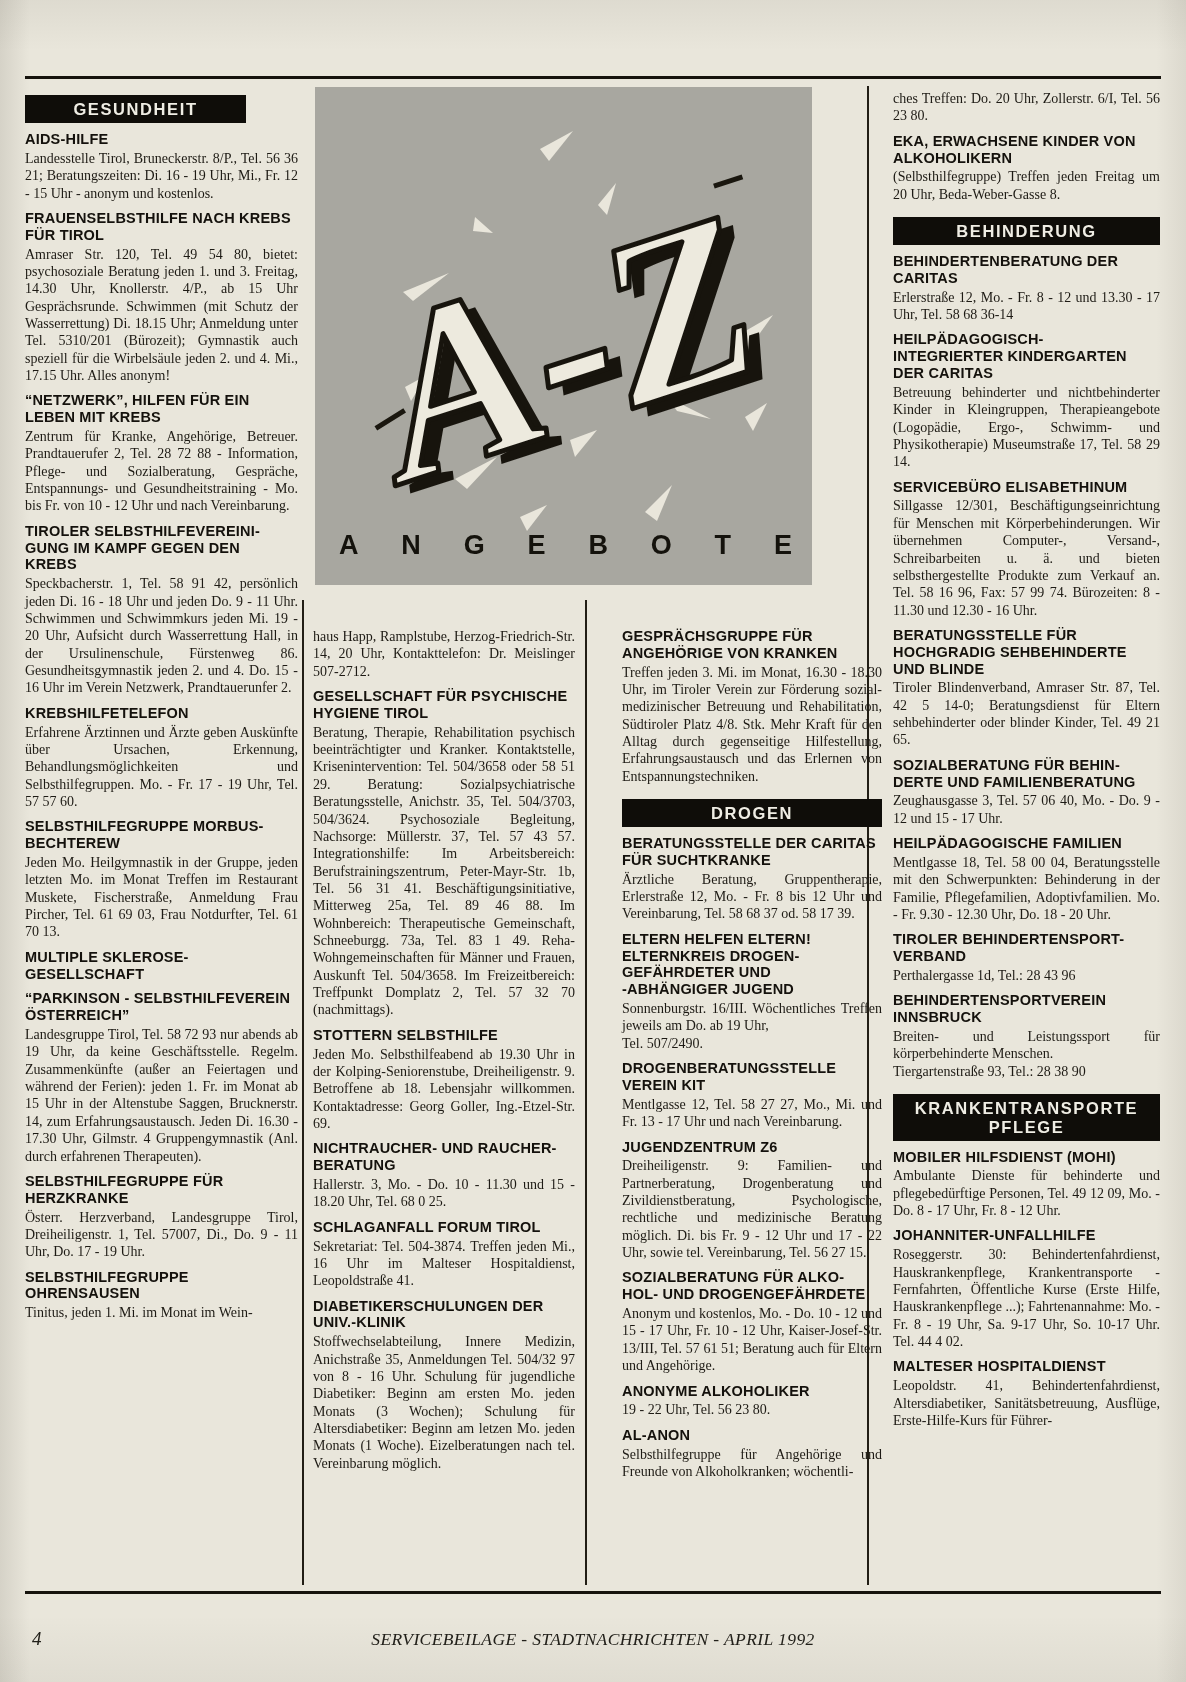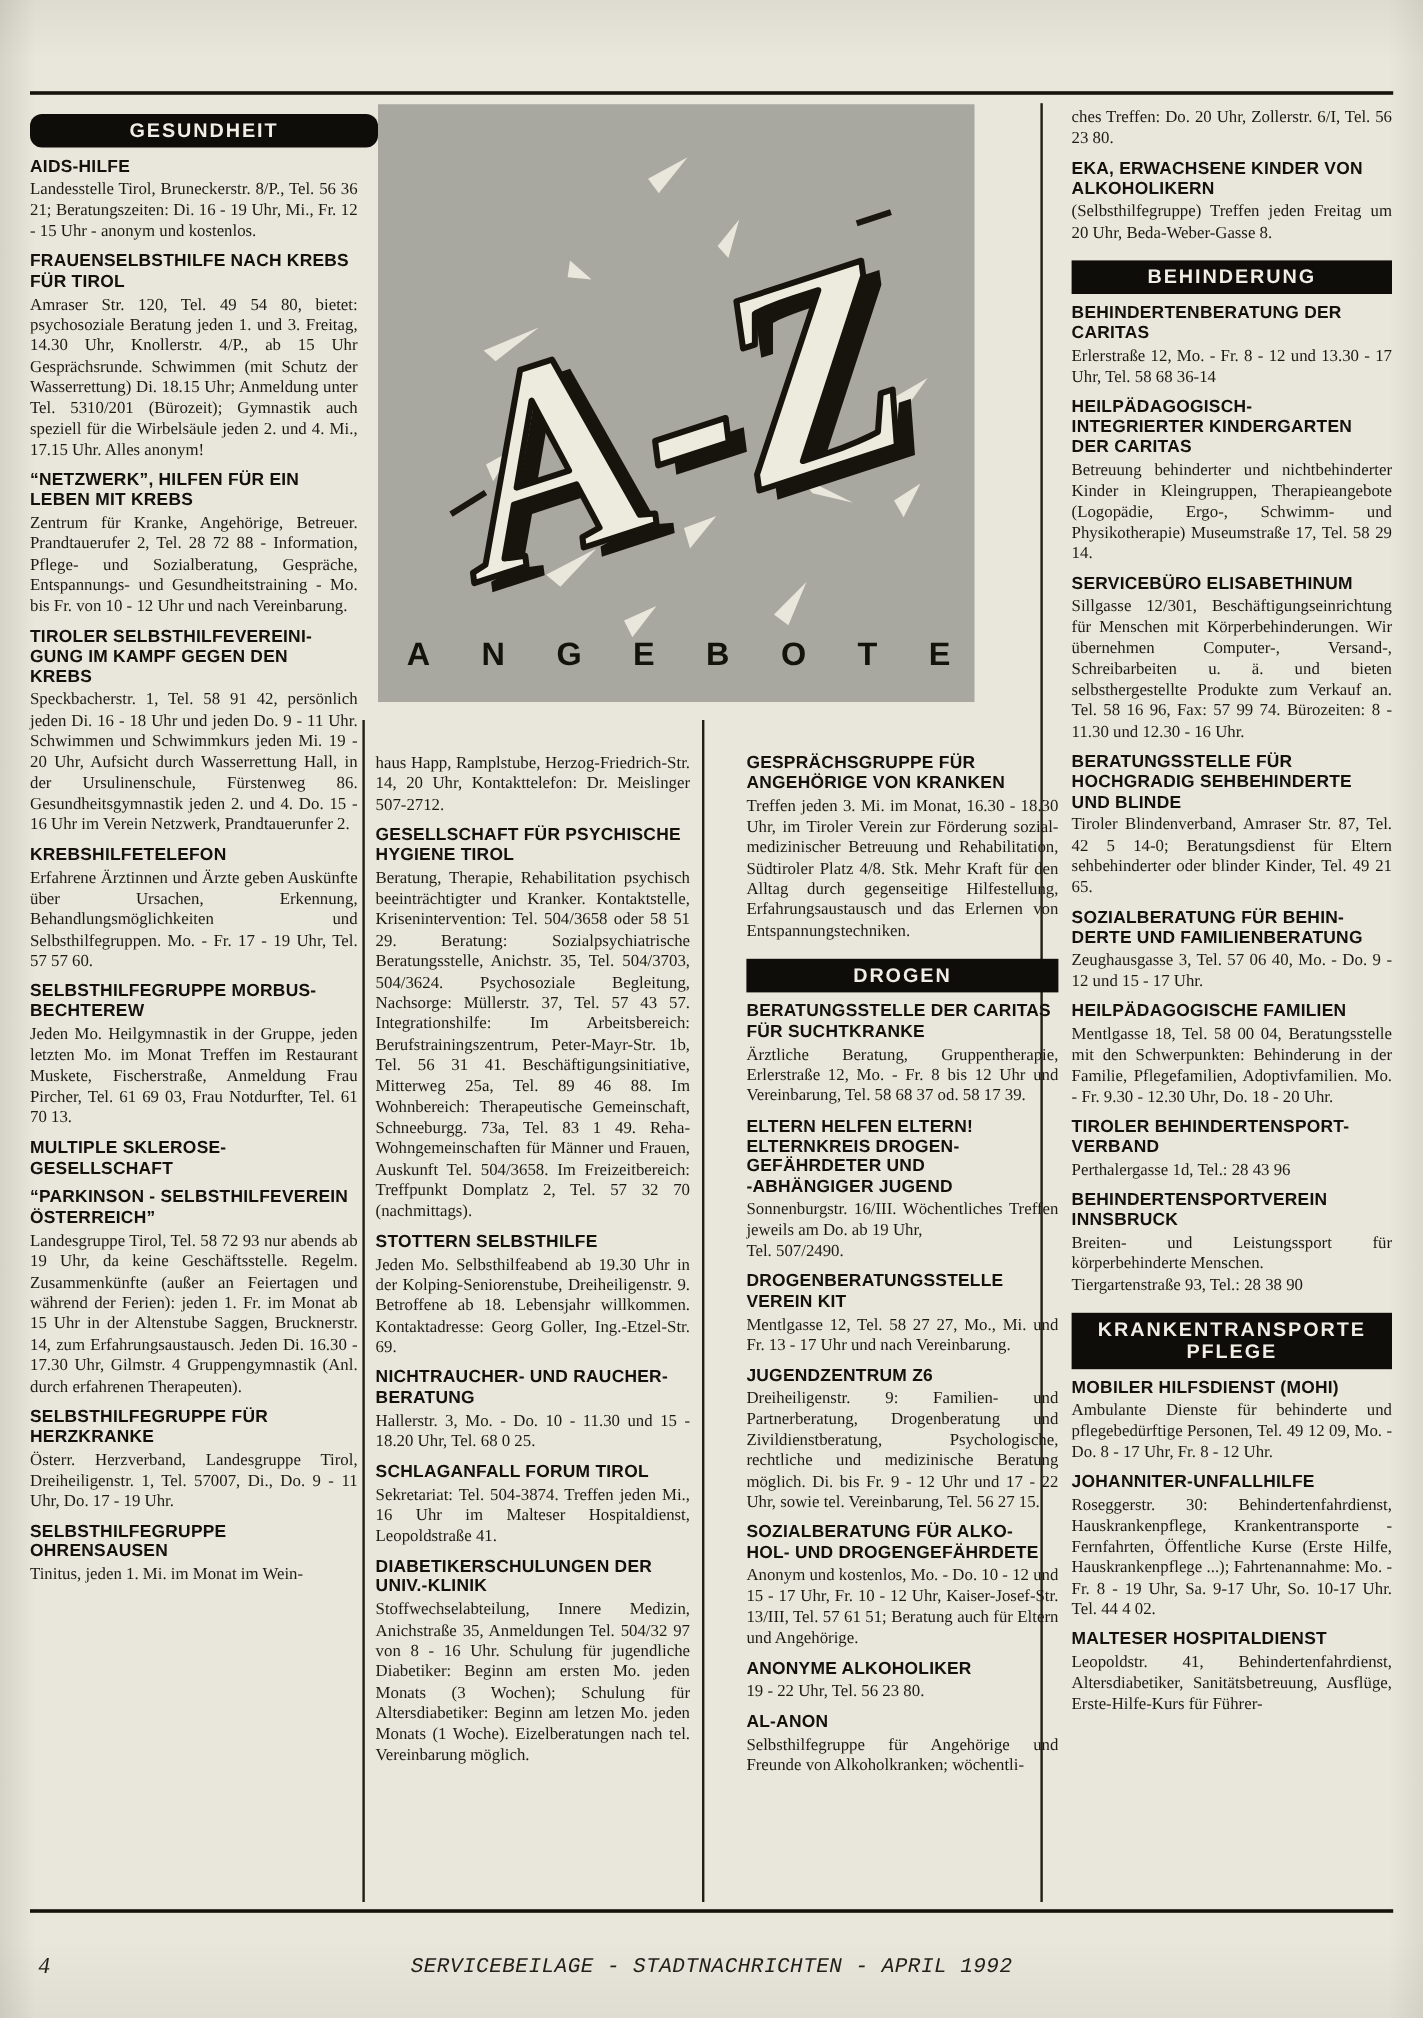--- a/index.html
+++ b/index.html
@@ -20,42 +20,42 @@
   #col1{left:25px;top:95px;width:273px;}
   #col2{left:313px;top:628px;width:262px;}
   #col3{left:622px;top:628px;width:260px;}
   #col4{left:893px;top:90px;width:267px;}
   .column > :first-child{margin-top:0;}
 
   .bar{background:#0f0d09;color:#efede4;font-family:"Liberation Sans",sans-serif;font-weight:700;
        text-align:center;letter-spacing:1.6px;font-size:16.5px;padding:5px 2px 4px;margin:14px 0 8px;
        box-sizing:border-box;}
   .bar span{white-space:pre-line;line-height:1.12;display:inline-block;}
-  #col1 .bar{width:290px;border-radius:10px;}
+  #col1 .bar{width:221px;}
 
   .section{margin-top:8px;}
   .section h3{font-family:"Liberation Sans",sans-serif;font-size:14.5px;line-height:1.16;font-weight:700;
        margin:0 0 2px 0;white-space:pre-line;letter-spacing:.2px;color:#14110c;}
   .section p{margin:0;font-size:14px;line-height:1.24;text-align:justify;white-space:pre-line;color:#1d1a14;}
   .section.cont{margin-top:0;}
 
   #artwork{position:absolute;left:315px;top:87px;width:497px;height:498px;background:#a8a7a0;}
   #artwork svg{position:absolute;inset:0;display:block;}
   .az-shadow{font-family:"Liberation Serif",serif;font-style:italic;font-weight:700;font-size:238px;
        text-anchor:middle;fill:#17140d;}
   .az-main{font-family:"Liberation Serif",serif;font-style:italic;font-weight:700;font-size:238px;
        text-anchor:middle;fill:#edeade;stroke:#17140d;stroke-width:5;stroke-linejoin:round;}
   .speck{fill:#e9e6db;}
   .speck-dark{fill:#1a170f;}
   #caption{position:absolute;left:24px;right:20px;bottom:24px;display:flex;justify-content:space-between;
        font-family:"Liberation Sans",sans-serif;font-weight:700;font-size:27px;color:#14120c;}
 
   #page-number{position:absolute;left:32px;top:1628px;font-style:italic;font-size:19px;color:#22201a;}
   #footer-text{position:absolute;left:0;right:0;top:1629px;text-align:center;
-       font-family:Liberation Mono, monospace;font-style:italic;font-size:17.5px;letter-spacing:.4px;color:#22201a;}
+       font-family:Liberation Serif, serif;font-style:italic;font-size:17.5px;letter-spacing:.4px;color:#22201a;}
 </style>
 </head>
 <body>
 
 <div class="page">
 
   <div class="rule-h rule-top"></div>
   <div class="rule-v rv1"></div>
   <div class="rule-v rv2"></div>
   <div class="rule-v rv3"></div>

